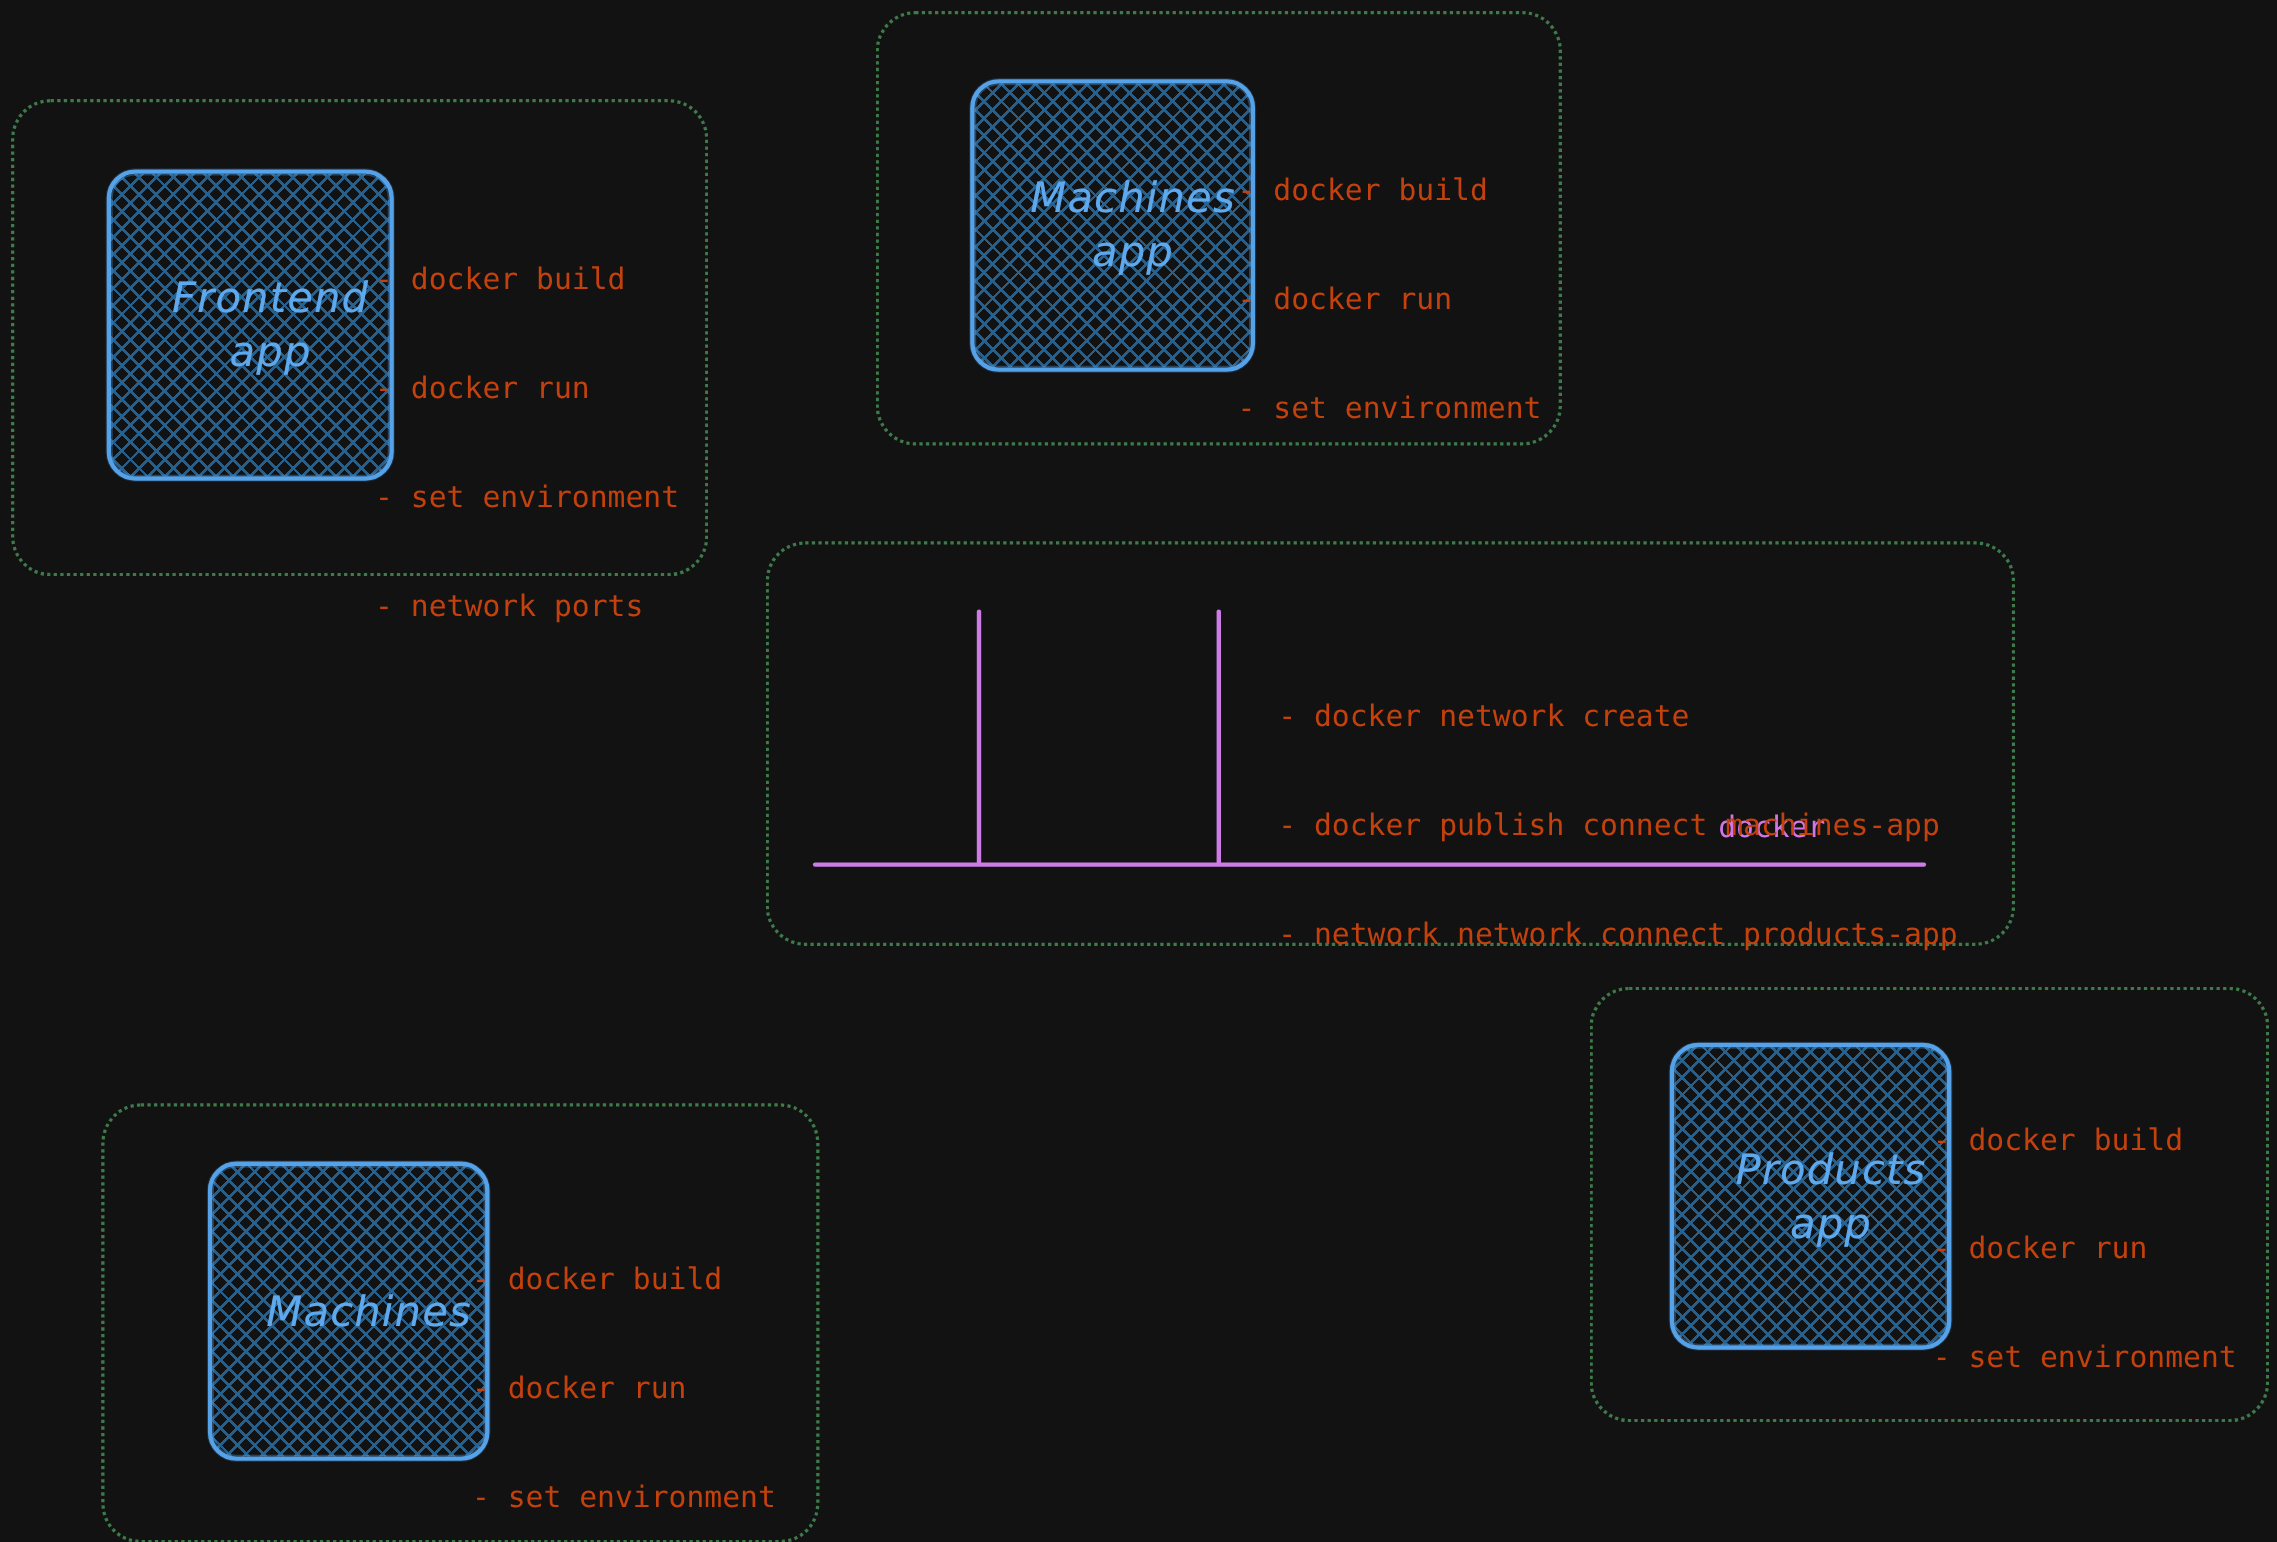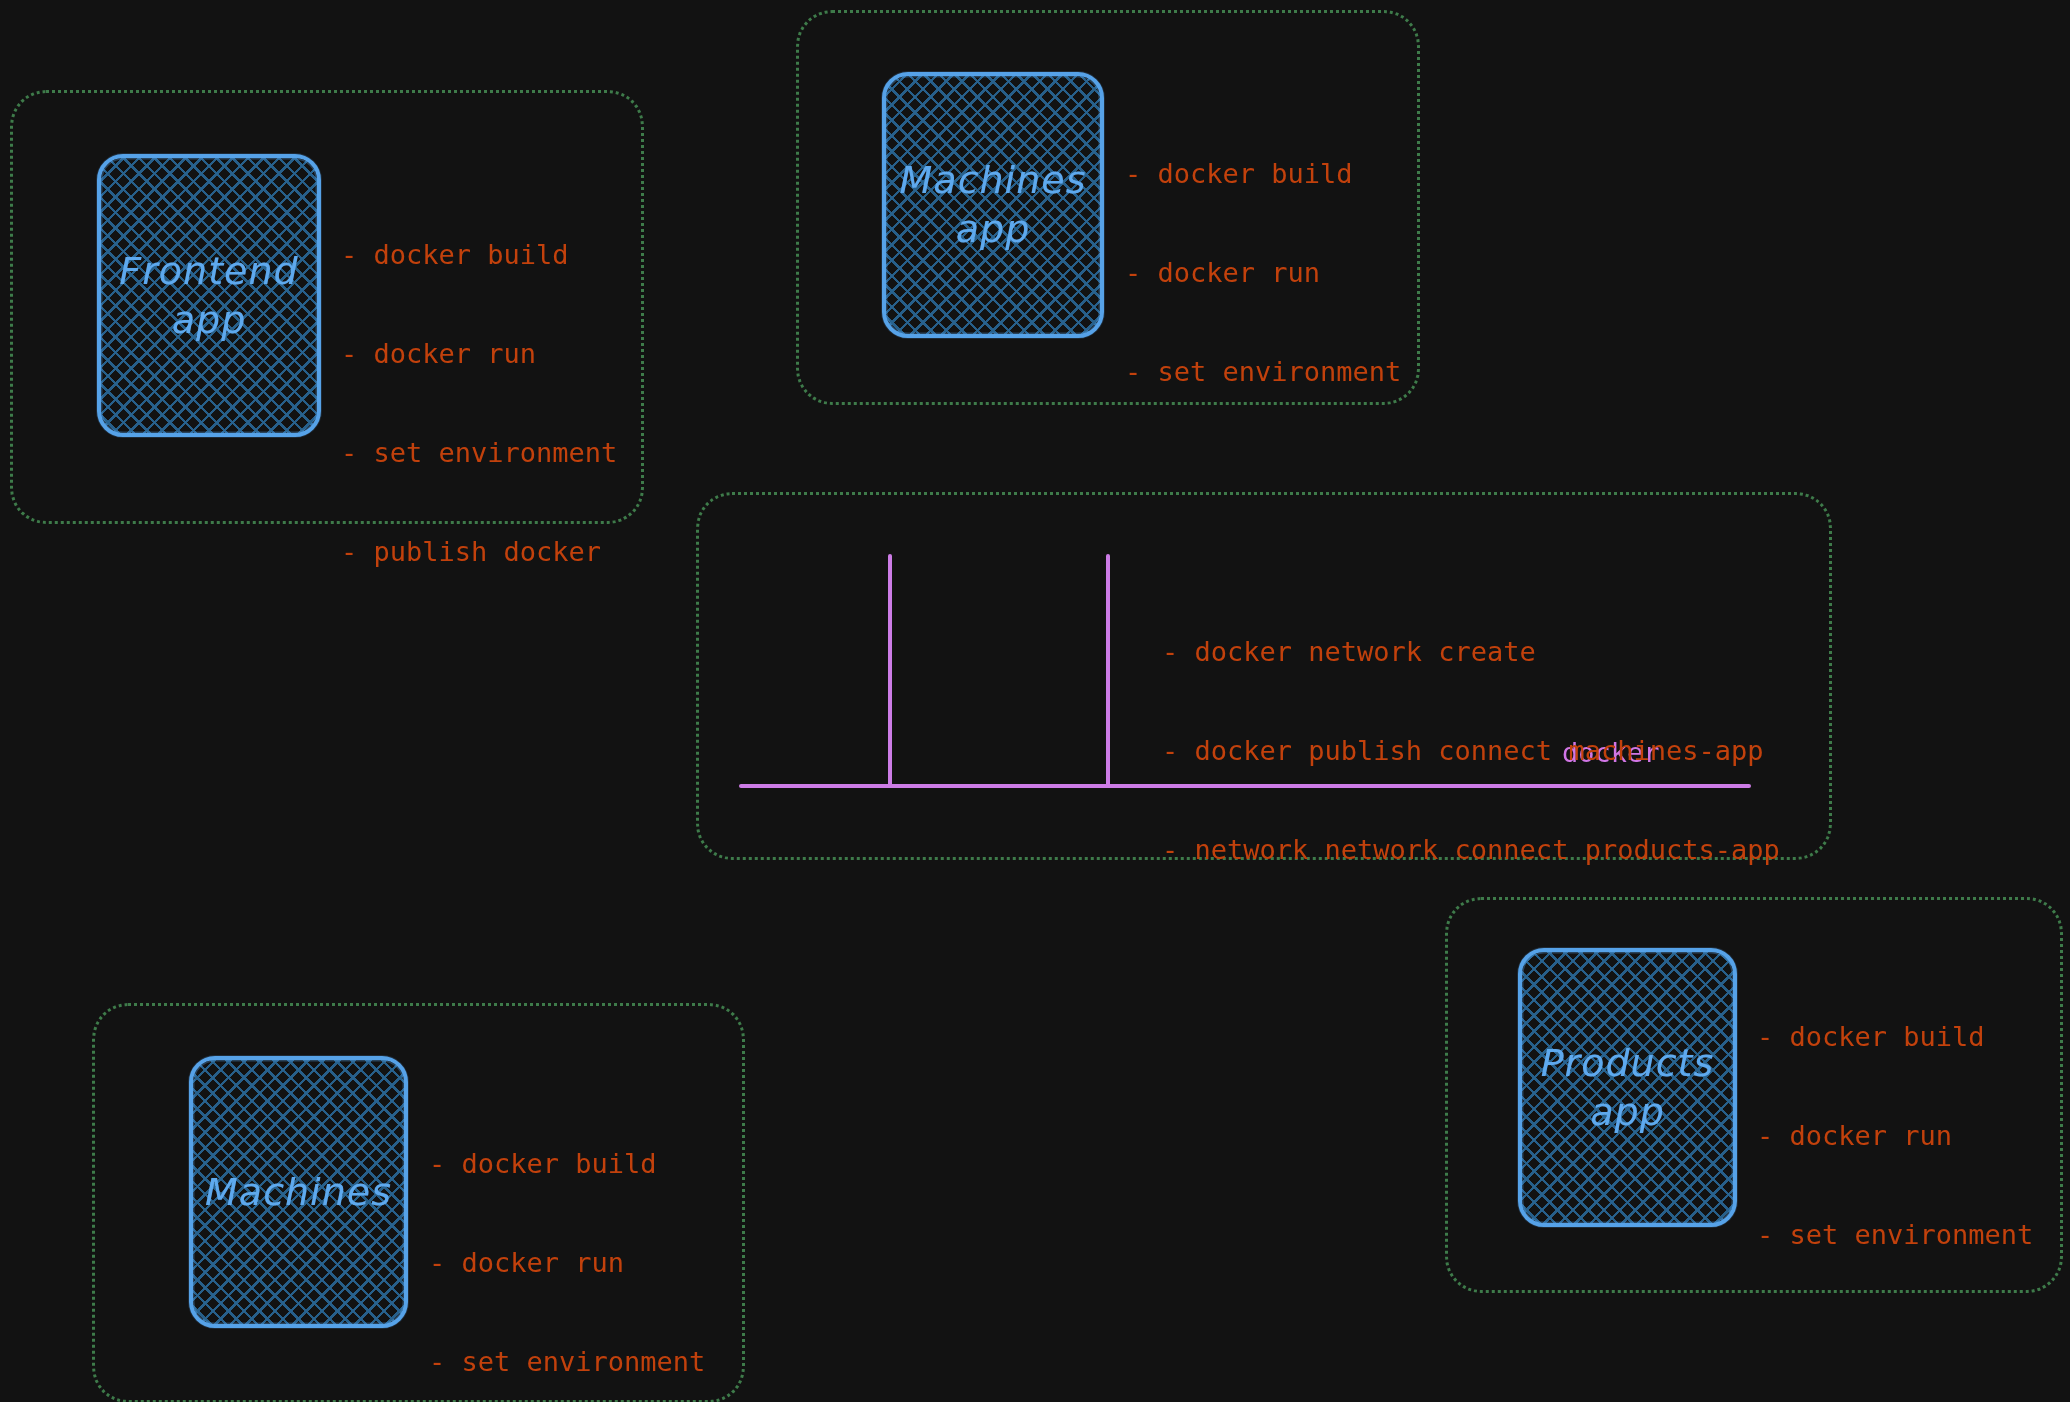--- a/index.html
+++ b/index.html
@@ -20,21 +20,21 @@
   
   .appbox{
     position:absolute;
     border:4px solid #56a2e8;
     border-radius:26px;
     box-shadow:inset 0 0 0 1.5px rgba(86,162,232,.35), 0 0 0 1px rgba(86,162,232,.18);
     background:
       repeating-linear-gradient(45deg, rgba(40,99,144,.95) 0 2.5px, transparent 2.5px 11px),
       repeating-linear-gradient(-45deg, rgba(40,99,144,.95) 0 2.5px, transparent 2.5px 11px),
       #121212;
-    display:flex;align-items:center;justify-content:center;
+    display:flex;align-items:center;justify-content:center;padding-left:37px;
   }
   .applabel{
     font-family:"DejaVu Sans","Liberation Sans",sans-serif;
     font-style:italic;
     font-size:38px;
     line-height:49px;
     letter-spacing:1px;
     color:#5ea9ee;
     text-align:center;
     display:flex;flex-direction:column;
@@ -91,21 +91,21 @@
   <div class="appbox" id="b-frontend">
     <div class="applabel">
       <span>Frontend</span>
       <span>app</span>
     </div>
   </div>
   <div class="cmds" id="l-frontend">
     <div>- docker build</div>
     <div>- docker run</div>
     <div>- set environment</div>
-    <div>- publish docker</div>
+    <div>- network ports</div>
   </div>
 
   <div class="container" id="c-machines"></div>
   <div class="appbox" id="b-machines">
     <div class="applabel">
       <span>Machines</span>
       <span>app</span>
     </div>
   </div>
   <div class="cmds" id="l-machines">

